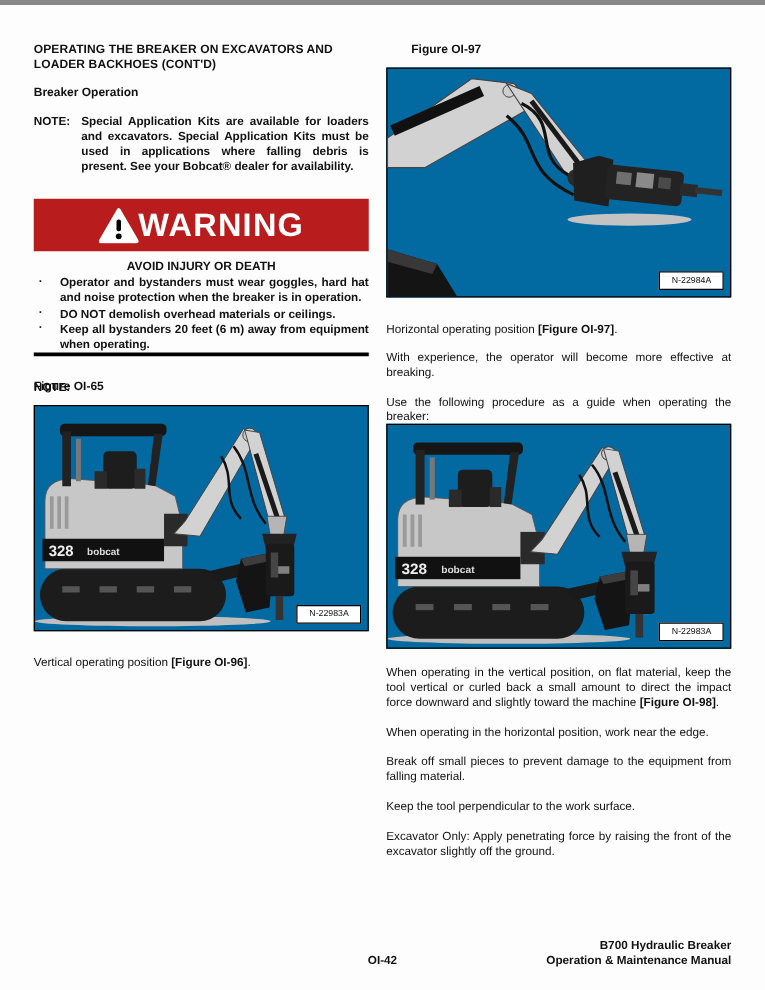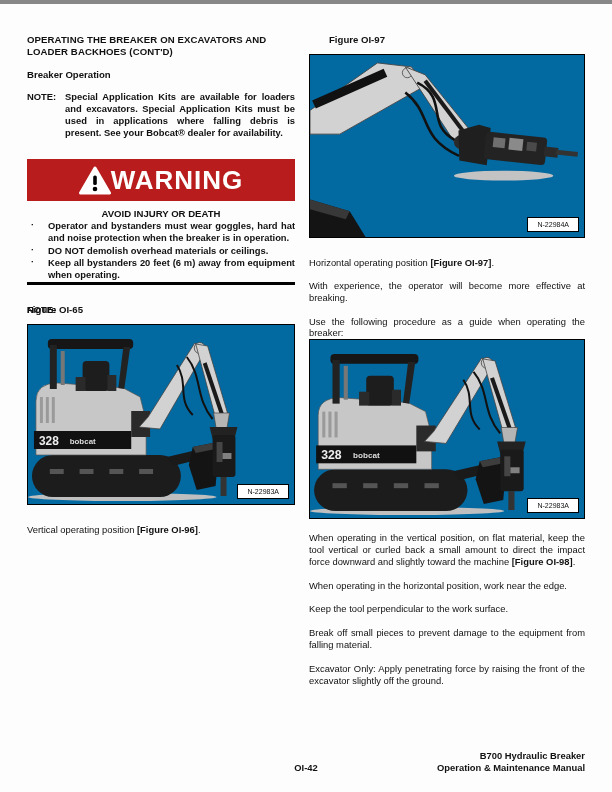--- a/index.html
+++ b/index.html
@@ -248,22 +248,22 @@
         <rect x="196" y="128" width="9" height="6" fill="#808080"></rect>
         <rect x="194" y="152" width="6" height="19" fill="#333"></rect>
       </svg>
       <div class="photo-id">N-22983A</div>
     </div>
 
     <div class="para tight">
       <span>When operating in the vertical position, on flat material, keep the tool vertical or curled back a small amount to direct the impact force downward and slightly toward the machine </span><b>[Figure OI-98]</b><span>.</span>
     </div>
     <div class="para">When operating in the horizontal position, work near the edge.</div>
+    <div class="para">Break off small pieces to prevent damage to the equipment from falling material.</div>
     <div class="para">Keep the tool perpendicular to the work surface.</div>
-    <div class="para">Break off small pieces to prevent damage to the equipment from falling material.</div>
     <div class="para">Excavator Only: Apply penetrating force by raising the front of the excavator slightly off the ground.</div>
 
   </div>
 
   <div class="footer-page">OI-42</div>
   <div class="footer-right">
     <span>B700 Hydraulic Breaker</span><br>
     <span>Operation &amp; Maintenance Manual</span>
   </div>
 

